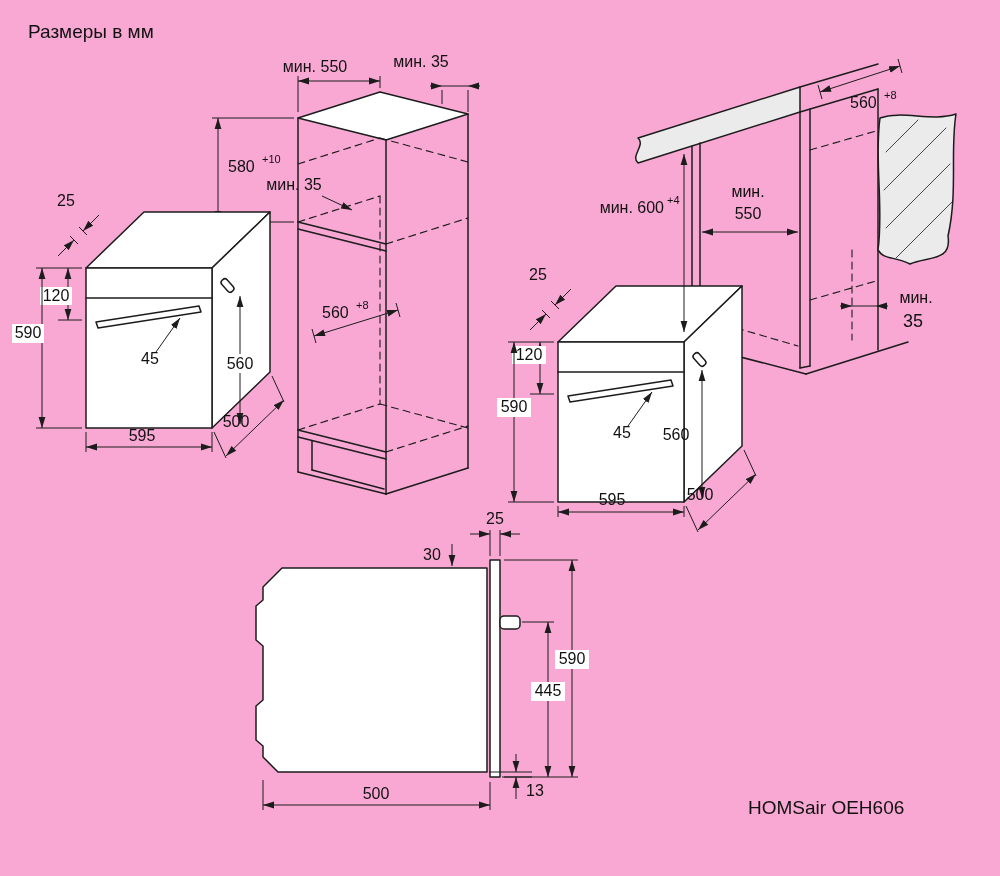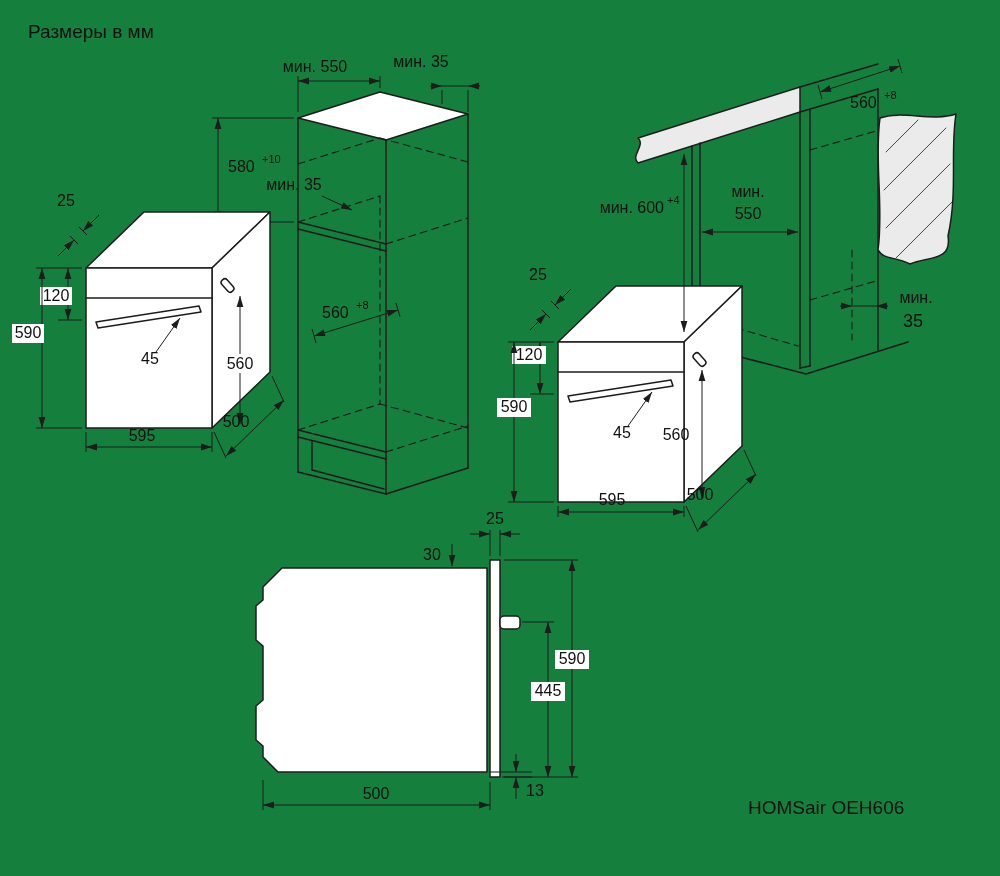--- a/index.html
+++ b/index.html
@@ -1,16 +1,16 @@
 <!DOCTYPE html>
 <html><head>
 <meta charset="utf-8">
 <style>
   html,body{margin:0;padding:0;background:#ffffff;}
-  .stage{position:relative;width:1000px;height:876px;background:#15803d;overflow:hidden;}
+  .stage{position:relative;width:1000px;height:876px;background:#f9a8d4;overflow:hidden;}
   svg{display:block;}
   svg text{font-family:"Liberation Sans",sans-serif;fill:#111;stroke:none;}
   .obj{stroke:#1c1c1c;stroke-width:1.5;fill:none;stroke-linejoin:round;stroke-linecap:round;}
   .face{fill:#ffffff;}
   .shade{fill:#ebebeb;}
   .dash{stroke-dasharray:7 5;stroke-width:1.1;}
   .thin{stroke-width:.8;}
   .dim{stroke:#1c1c1c;stroke-width:1;fill:none;}
   .lbl{font-size:16px;}
   .sup{font-size:11px;}

